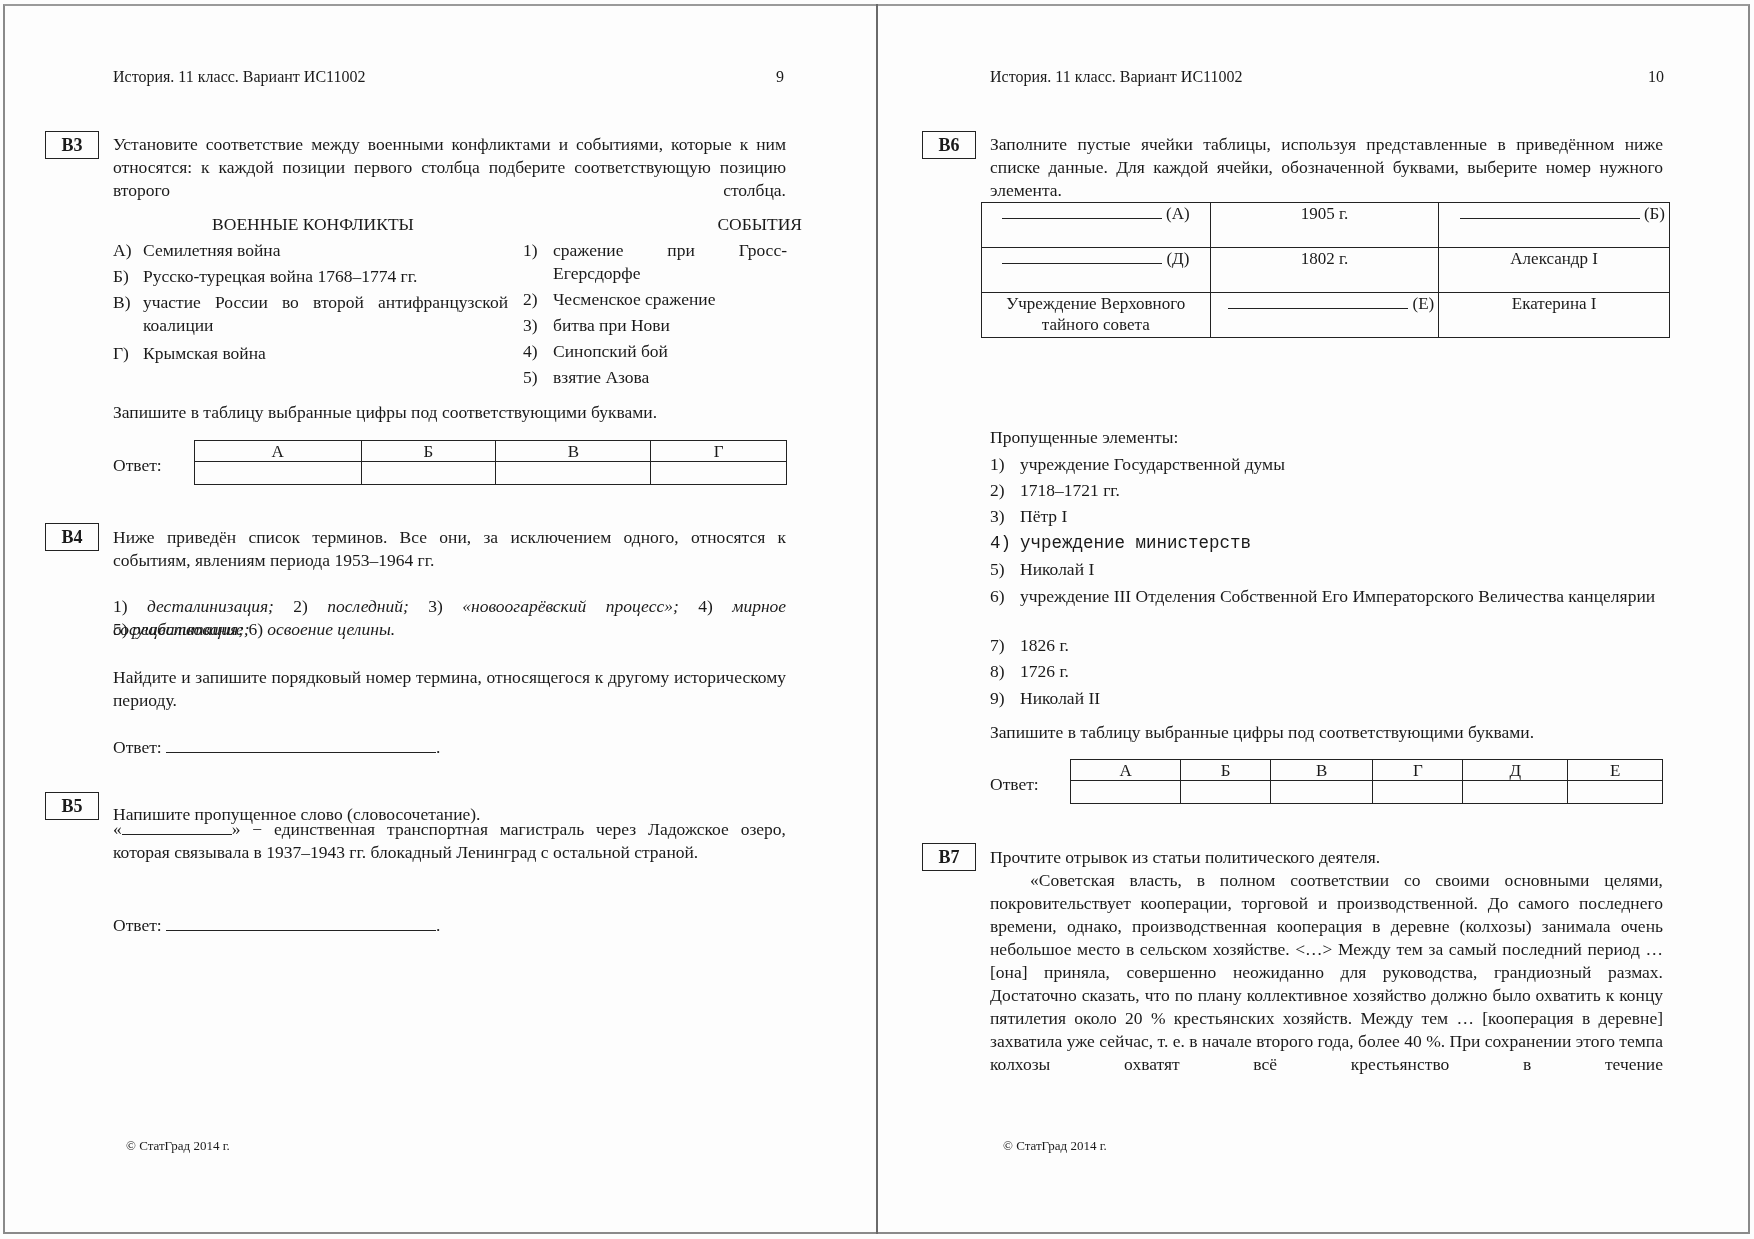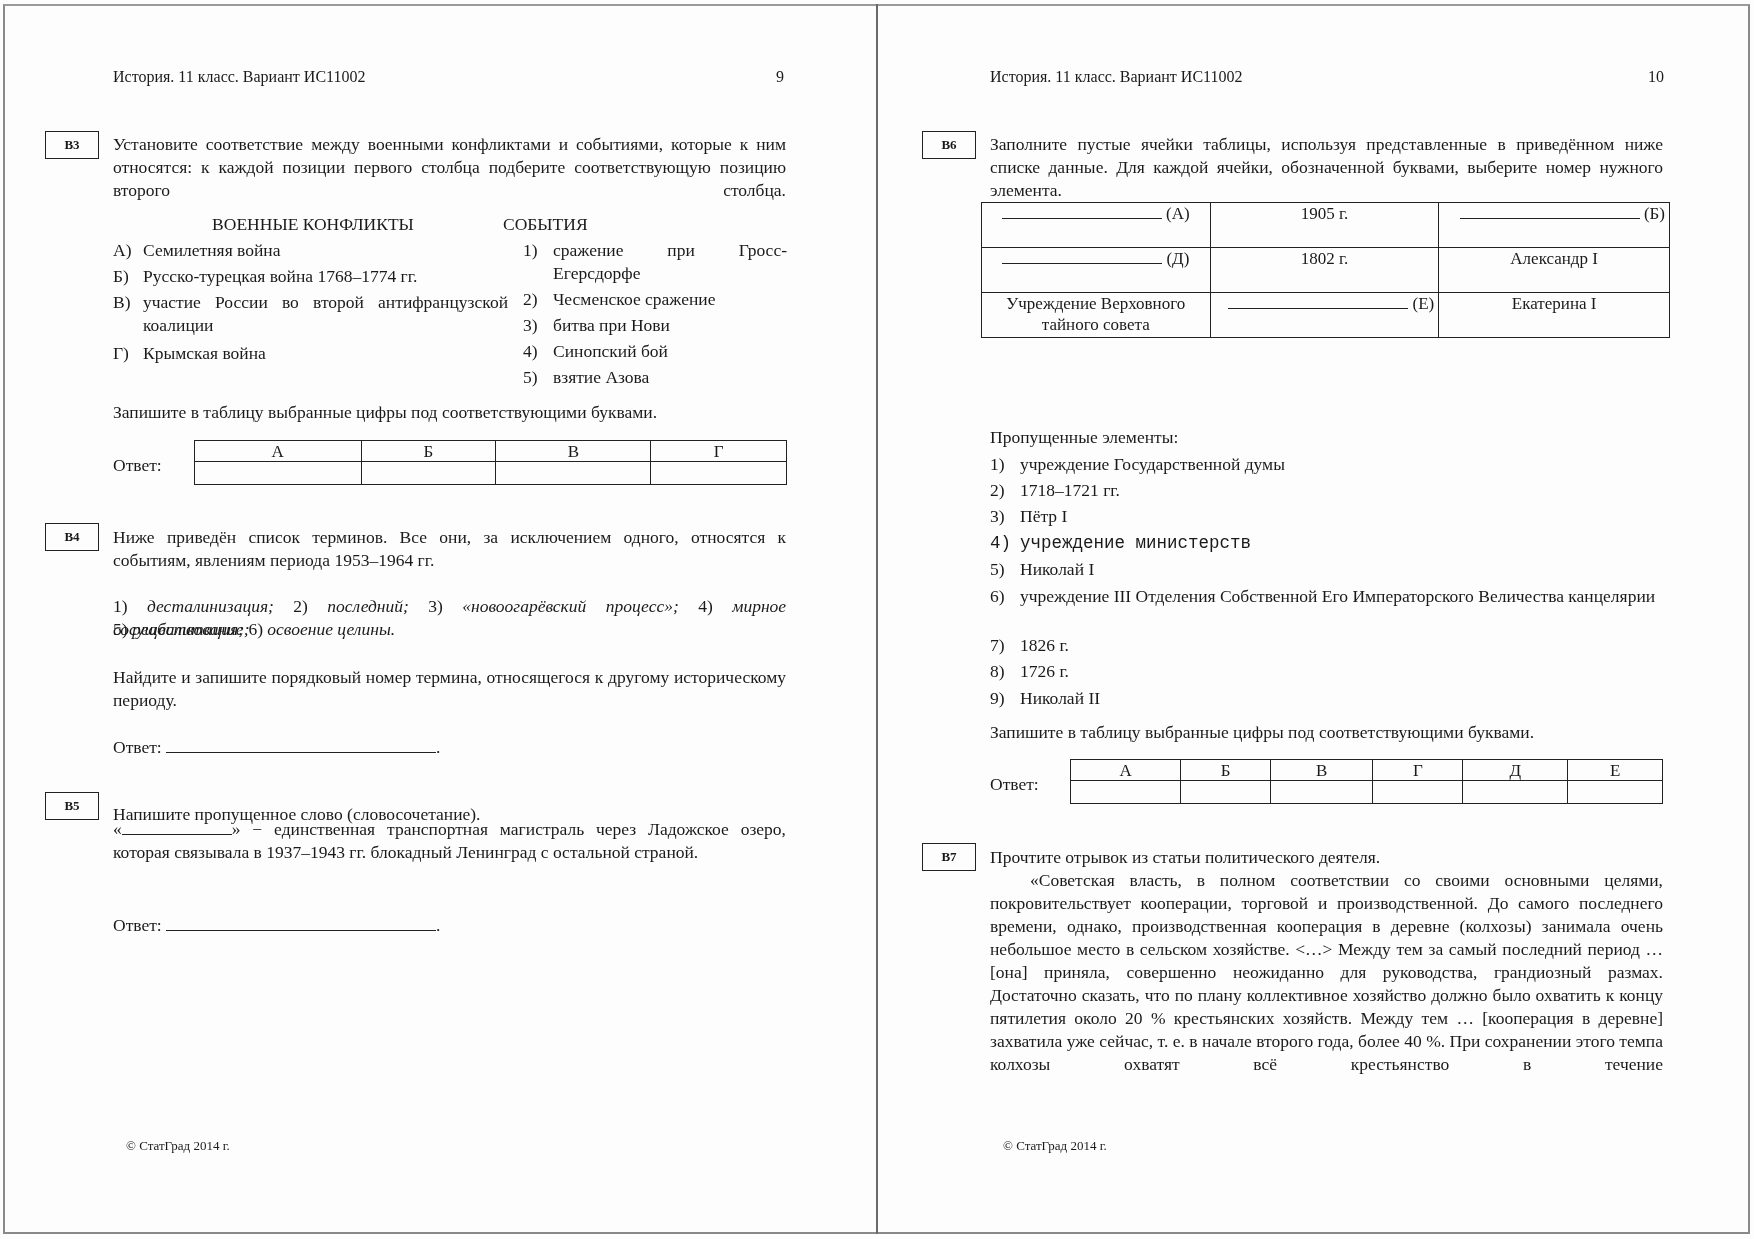--- a/index.html
+++ b/index.html
@@ -22,21 +22,21 @@
     position: absolute; left: 876px; top: 4px; width: 2px; height: 1230px; background: #6a6a6a;
   }
   .page { position: absolute; top: 0; }
   .page-left { left: 0; width: 876px; }
   .page-right { left: 878px; width: 876px; }
   .hdr { position: absolute; top: 68px; font-size: 16px; }
   .pnum { position: absolute; top: 68px; font-size: 16px; }
   .footer { position: absolute; top: 1138px; font-size: 13px; }
   .qbox {
     position: absolute; width: 52px; height: 26px; border: 1.5px solid #222;
-    font-weight: bold; font-size: 13px; text-align: center; line-height: 26px;
+    font-weight: bold; font-size: 18px; text-align: center; line-height: 26px;
     box-sizing: content-box;
   }
   .txt { position: absolute; line-height: 23px; text-align: justify; }
   .just-last { text-align-last: justify; }
   .ital { font-style: italic; }
   .row { position: absolute; line-height: 23px; }
   .num { display: inline-block; width: 30px; }
   table.ans { position: absolute; border-collapse: collapse; }
   table.ans td { border: 1.5px solid #222; text-align: center; height: 20px; padding: 0; font-size: 17px; line-height: 19px; }
   table.b6 { position: absolute; border-collapse: collapse; font-size: 17px; }
@@ -54,21 +54,21 @@
 
 <div class="page page-left">
   <div class="hdr" style="left:113px;">История. 11 класс. Вариант ИС11002</div>
   <div class="pnum" style="left:776px;">9</div>
 
   <div class="qbox" style="left:45px; top:131px;">B3</div>
   <div class="txt just-last" style="left:113px; top:133px; width:673px;">
     <span>Установите соответствие между военными конфликтами и событиями, которые к ним относятся: к каждой позиции первого столбца подберите соответствующую позицию второго столбца.</span>
   </div>
   <div class="row" style="left:113px; top:213px; width:400px; text-align:center;">ВОЕННЫЕ КОНФЛИКТЫ</div>
-  <div class="row" style="left:503px; top:213px; width:268px; text-align:left;">СОБЫТИЯ</div>
+  <div class="row" style="left:534px; top:213px; width:268px; text-align:right;">СОБЫТИЯ</div>
 
   <div>
     <div class="row" style="left:113px; top:239px; width:395px;">
       <span class="num">А)</span><span>Семилетняя война</span>
     </div>
     <div class="row" style="left:113px; top:265px; width:395px;">
       <span class="num">Б)</span><span>Русско-турецкая война 1768–1774 гг.</span>
     </div>
     <div class="row" style="left:113px; top:291px; width:395px; display:flex;">
       <span class="num" style="flex:none;">В)</span>

